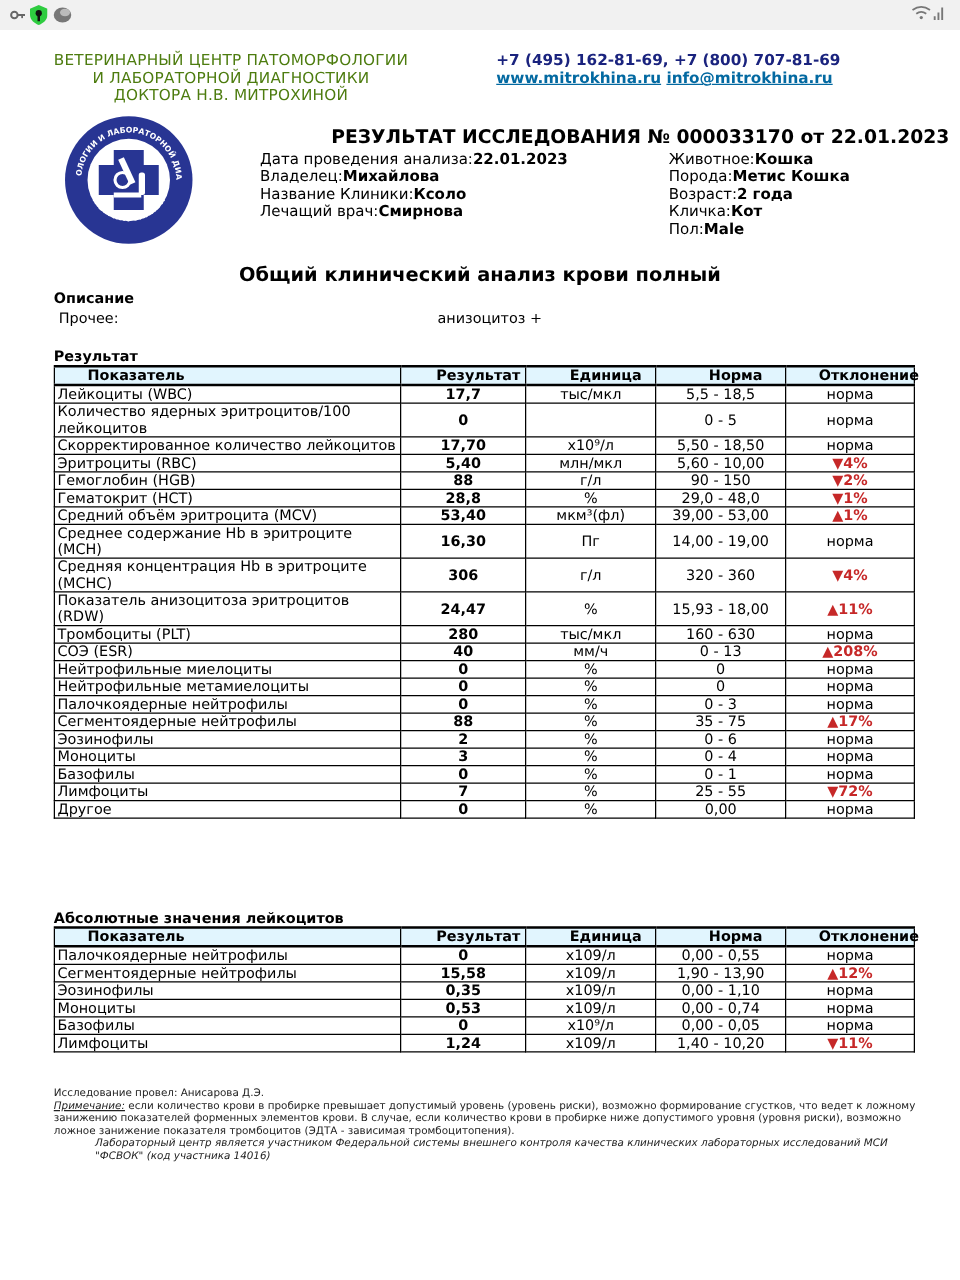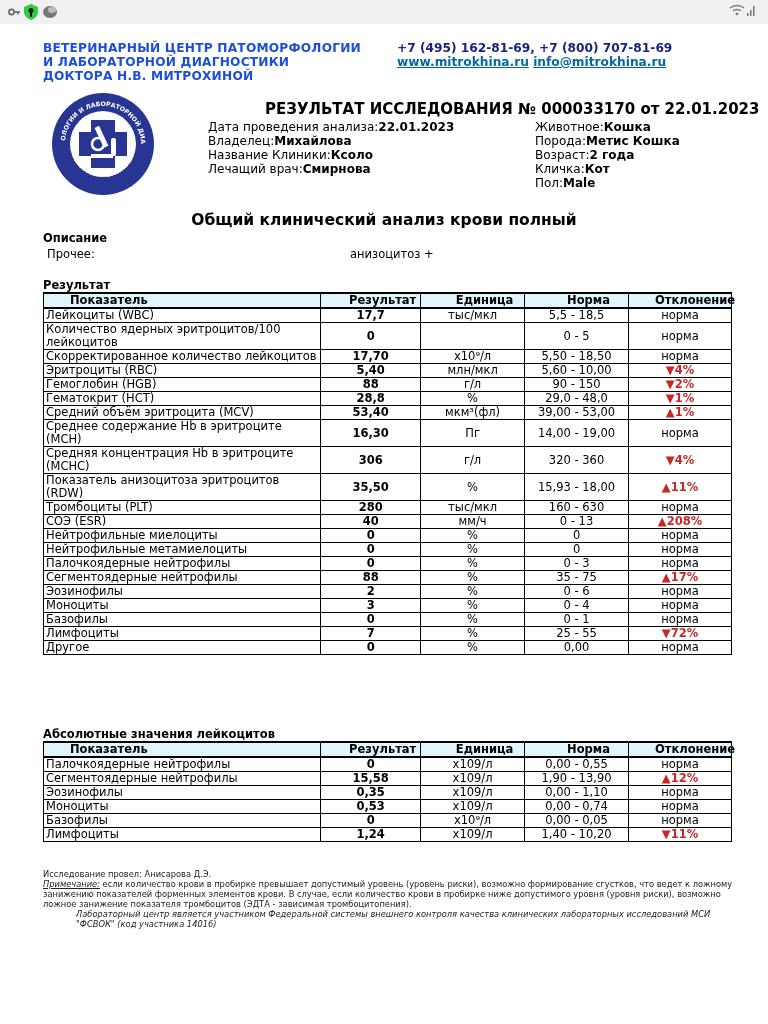--- a/index.html
+++ b/index.html
@@ -2,21 +2,21 @@
 <html><head>
 <meta charset="utf-8">
 <style>
   html, body { margin:0; padding:0; }
   body { width:768px; height:1024px; background:#ffffff; font-family:"DejaVu Sans", sans-serif; color:#000; position:relative; overflow:hidden; }
   .statusbar { position:absolute; left:0; top:0; width:768px; height:24px; background:#f1f1f1; font-family:"Liberation Sans", sans-serif; font-size:13px; color:#666; }
   .statusbar .left { position:absolute; left:8px; top:4px; display:flex; gap:4px; align-items:center; }
   .statusbar .right { position:absolute; right:8px; top:4px; display:flex; gap:12px; align-items:center; color:#555;flex-direction:column; }
   .sb-ico { display:inline-block; width:12px; height:12px; }
   .page { position:absolute; left:0; top:24px; width:768px; height:1000px; background:#fff; }
-  .org { position:absolute; left:43px; top:17px; font-weight:bold; font-size:12.2px; line-height:14px; color:#1d4ed8; letter-spacing:0.2px; }
+  .org { position:absolute; left:43px; top:17px; font-weight:normal; font-size:12.2px; line-height:14px; color:#4d7c0f; letter-spacing:0.2px;text-align:center; }
   .contacts { position:absolute; left:397px; top:17px; font-weight:bold; font-size:12.2px; line-height:14px; color:#1a237e; }
   .contacts a { color:#0369a1; text-decoration:underline; }
   .report-title { position:absolute; left:265px; top:76px; font-weight:bold; font-size:15px; }
   .logo { position:absolute; left:51px; top:68px; width:104px; height:104px; }
   .meta { position:absolute; font-size:12px; line-height:14px; }
   .meta b { font-weight:bold;margin-top:28px; }
   .meta-left { left:208px; top:96px; }
   .meta-right { left:535px; top:96px; }
   .main-title { position:absolute; left:0; width:768px; text-align:center; top:187px; font-weight:bold; font-size:15.5px; }
   .sec-label { position:absolute; left:43px; font-weight:bold; font-size:11.5px; }
@@ -220,21 +220,21 @@
         </tr>
         <tr>
           <td class="name">Средняя концентрация Hb в эритроците (MCHC)</td>
           <td class="val">306</td>
           <td>г/л</td>
           <td>320 - 360</td>
           <td class="dev-bad">▼4%</td>
         </tr>
         <tr>
           <td class="name">Показатель анизоцитоза эритроцитов (RDW)</td>
-          <td class="val">35,50</td>
+          <td class="val">24,47</td>
           <td>%</td>
           <td>15,93 - 18,00</td>
           <td class="dev-bad">▲11%</td>
         </tr>
         <tr>
           <td class="name">Тромбоциты (PLT)</td>
           <td class="val">280</td>
           <td>тыс/мкл</td>
           <td>160 - 630</td>
           <td>норма</td>

